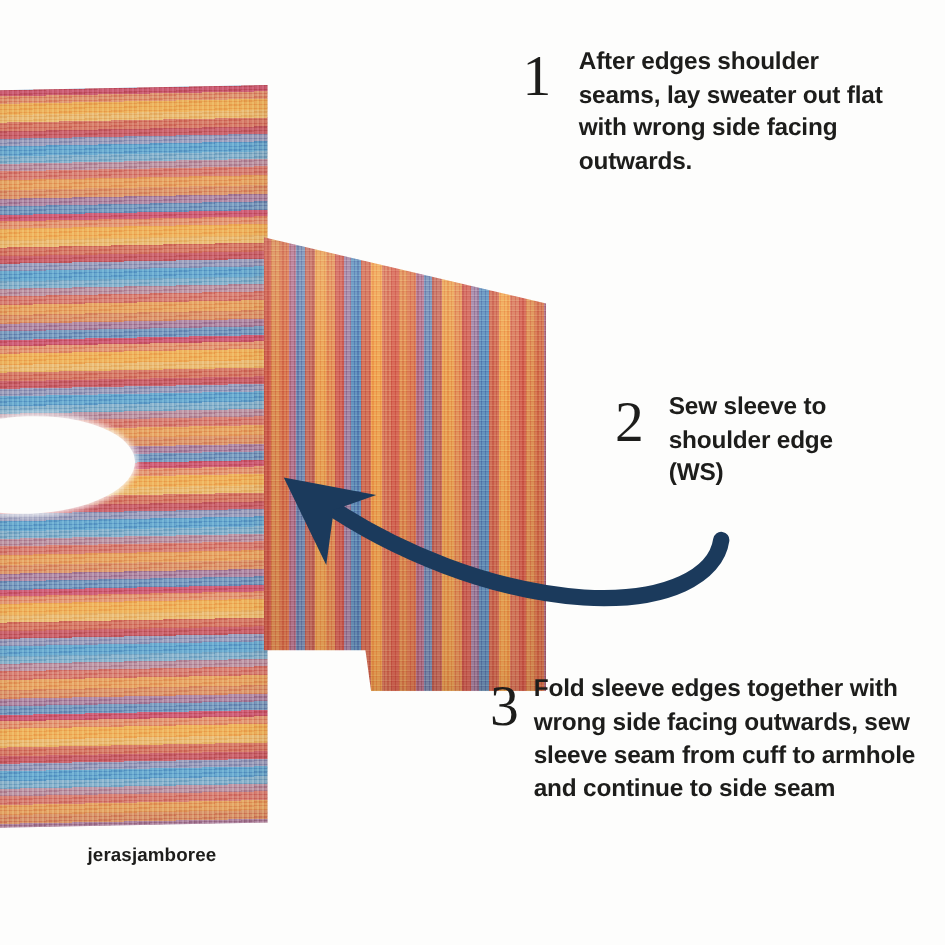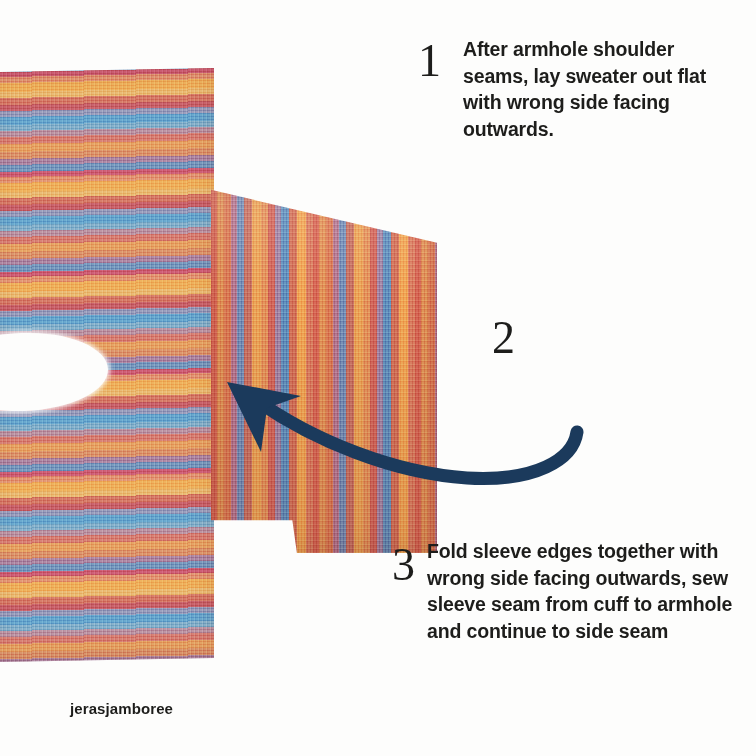--- a/index.html
+++ b/index.html
@@ -179,21 +179,21 @@
   #step2 .step-text { width: 180px; text-align: left; }
 
   #step3 { left: 392px; top: 538px; }
   #step3 .step-num { margin-right: 12px; margin-top: 4px; }
   #step3 .step-text { width: 318px; text-align: left; }
 
   
   #watermark {
     position: absolute;
     left: 70px;
-    top: 700px;
+    top: 676px;
     font-family: "Liberation Sans", sans-serif;
     font-weight: bold;
     font-size: 15px;
     color: #1d1d1b;
     letter-spacing: 0.1px;
   }
 </style>
 </head>
 <body>
 
@@ -218,25 +218,26 @@
 
     <path d="M 372 72
              C 368 100, 330 122, 262 118
              C 190 113, 110 82, 48 38" fill="none" stroke="#1b3a5c" stroke-width="13" stroke-linecap="round"></path>
 
     <path d="M 22 22 L 96 36 L 62 48 L 56 92 Z" fill="#1b3a5c"></path>
   </svg>
 
   <div class="step" id="step1">
     <div class="step-num">1</div>
-    <div class="step-text">After armhole shoulder seams, lay sweater out flat with wrong side facing outwards.</div>
+    <div class="step-text">After edges shoulder seams, lay sweater out flat with wrong side facing outwards.</div>
   </div>
 
   <div class="step" id="step2">
     <div class="step-num">2</div>
+    <div class="step-text">Sew sleeve to shoulder edge (WS)</div>
   </div>
 
   <div class="step" id="step3">
     <div class="step-num">3</div>
     <div class="step-text">Fold sleeve edges together with wrong side facing outwards, sew sleeve seam from cuff to armhole and continue to side seam</div>
   </div>
 
   <div id="watermark">jerasjamboree</div>
 
 </div>

